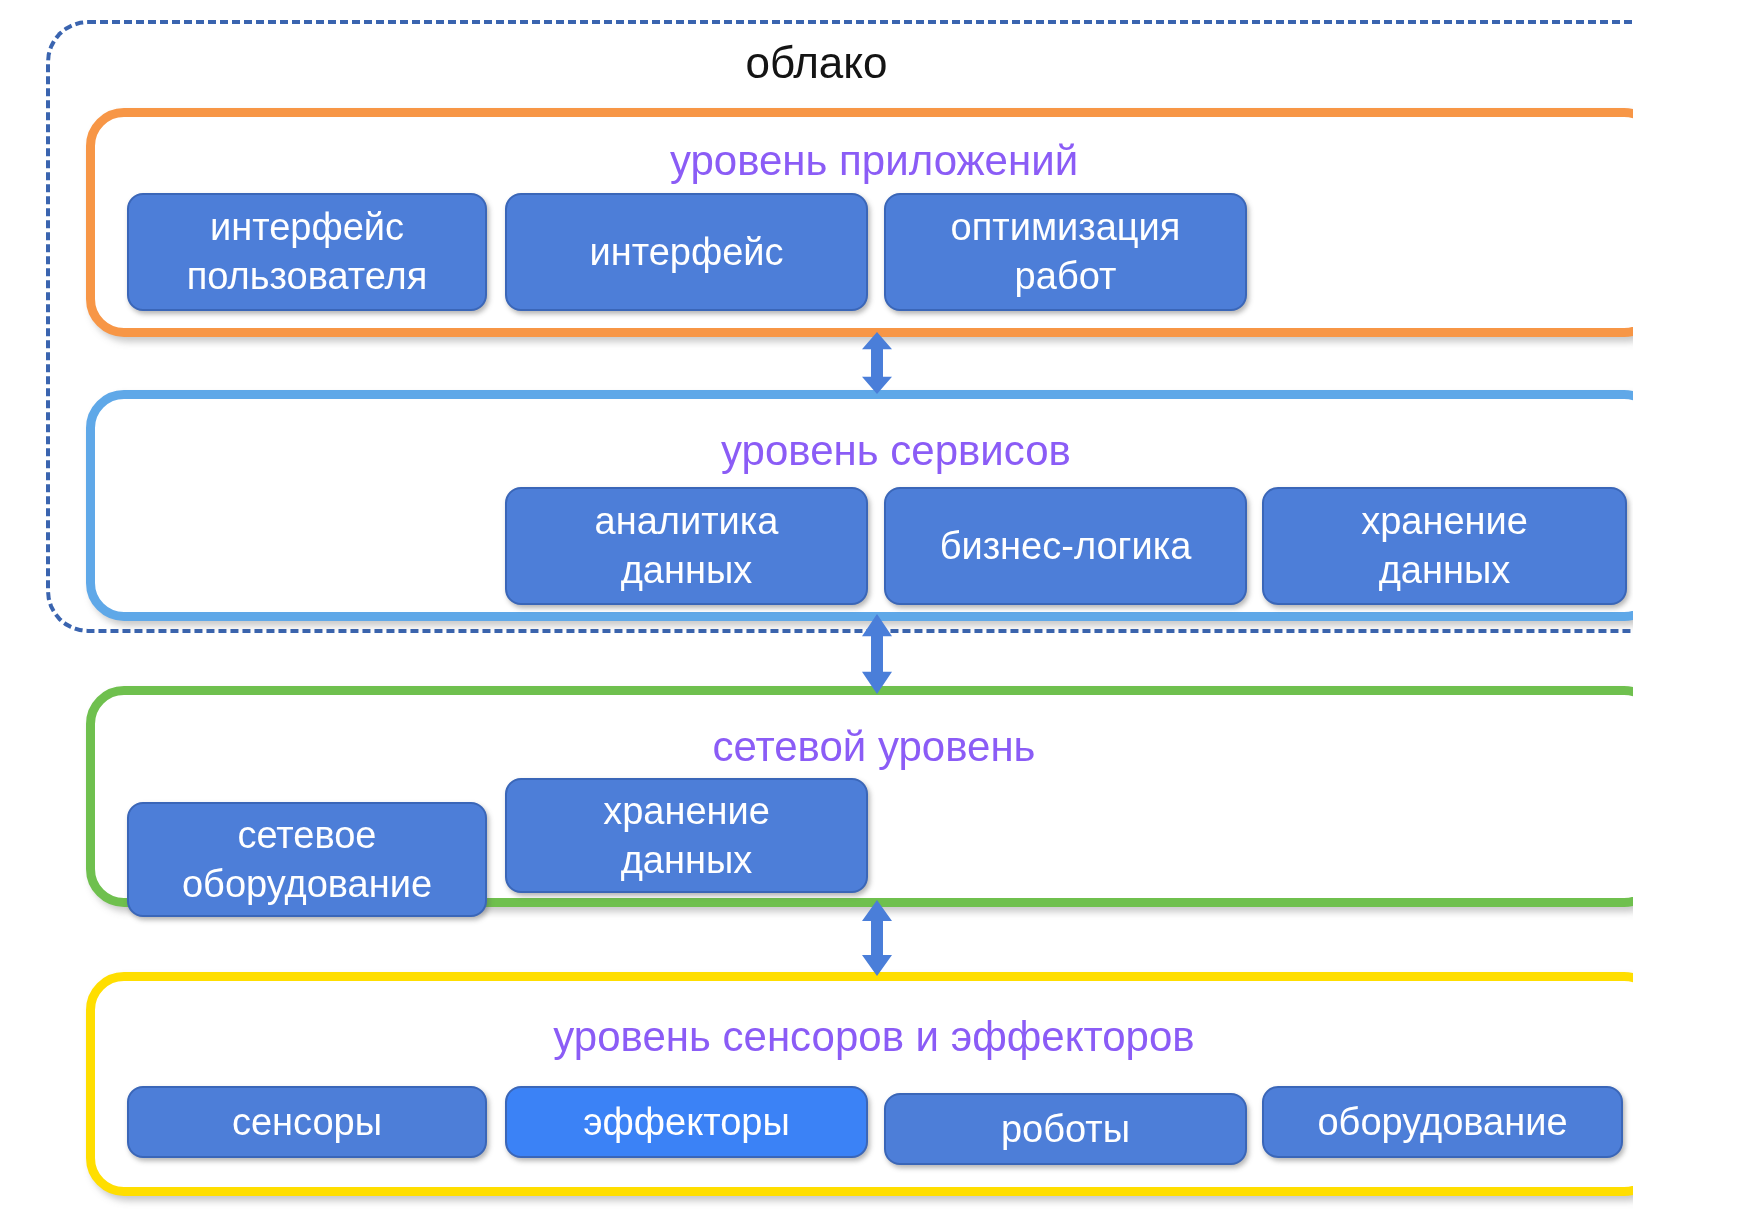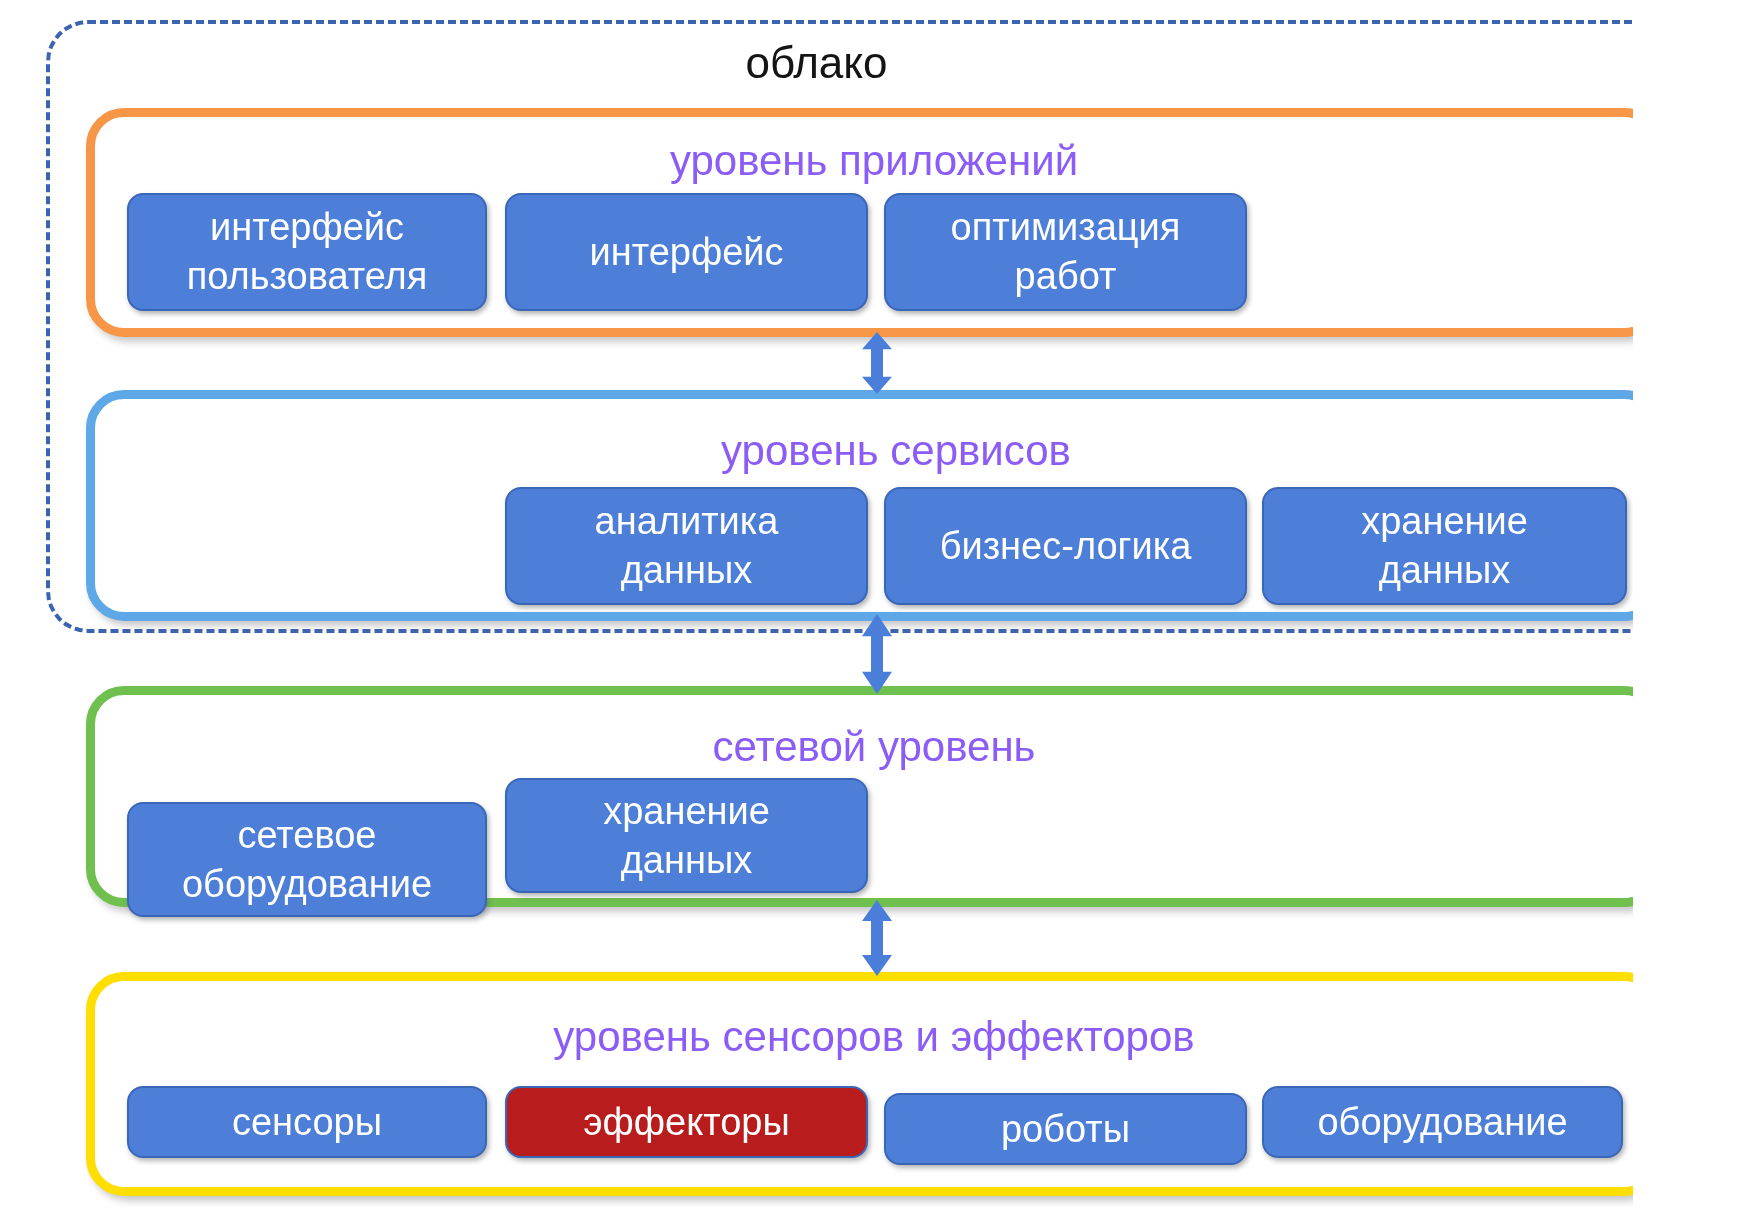--- a/index.html
+++ b/index.html
@@ -151,18 +151,18 @@
 
   <div class="varrow arrow-3">
     <svg viewBox="0 0 36 72" preserveAspectRatio="none" aria-hidden="true">
       <polygon points="18,0 33,20 24,20 24,52 33,52 18,72 3,52 12,52 12,20 3,20" style="fill: rgb(74, 126, 217);"></polygon>
     </svg>
   </div>
 
   <div class="layer layer-sensors" style="border-color: rgb(255, 222, 0);">
     <span class="layer-label">уровень сенсоров и эффекторов</span>
     <div class="node n0" style="background-color: rgb(77, 126, 216);">сенсоры</div>
-    <div class="node n1" style="background-color: #b91c1c;">эффекторы</div>
+    <div class="node n1" style="background-color: #3b82f6;">эффекторы</div>
     <div class="node n2" style="background-color: rgb(77, 126, 216);">роботы</div>
     <div class="node n3" style="background-color: rgb(77, 126, 216);">оборудование</div>
   </div>
 
 </div>
 
 </body></html>

